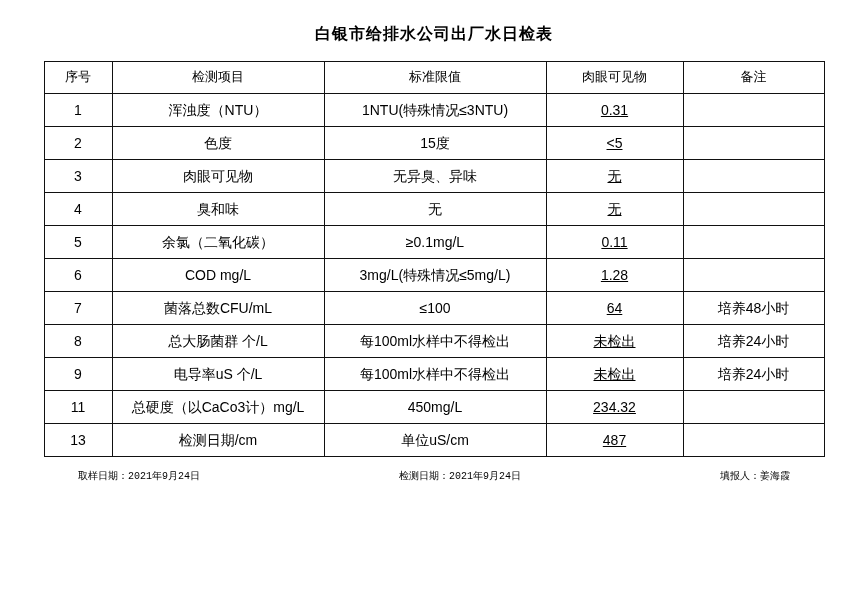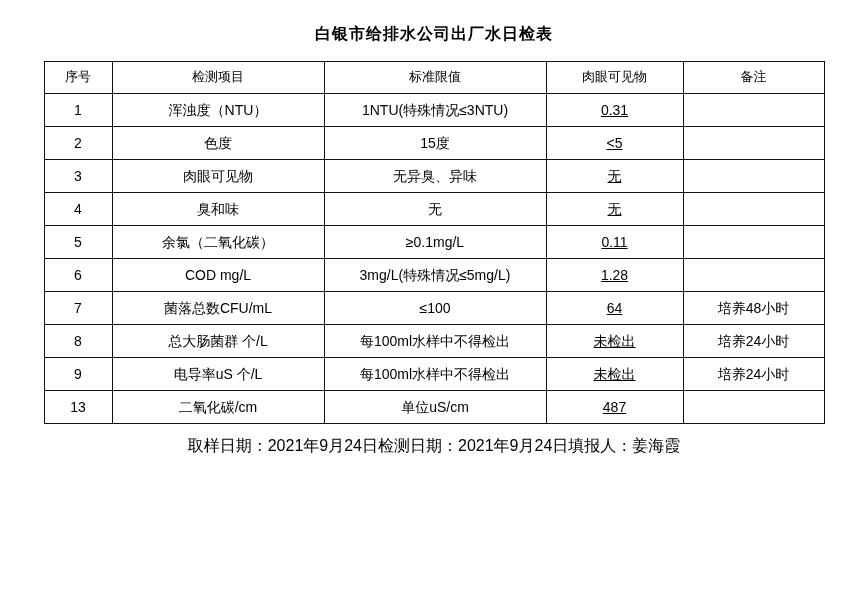--- a/index.html
+++ b/index.html
@@ -60,24 +60,24 @@
   .cell-item { font-size: 14px; }
   .cell-std  { font-size: 13px; }
   .cell-res  { font-size: 13px; text-decoration: underline; }
   .cell-note { font-size: 13px; }
   .cell-no   { font-size: 13px; }
 
   .footer {
     width: 780px;
     margin: 12px auto 0 auto;
     display: flex;
-    justify-content: center;
+    justify-content: space-between;
     align-items: center;
-    font-family: Liberation Sans, sans-serif;
-    font-size: 16px;
+    font-family: Liberation Mono, monospace;
+    font-size: 10px;
     padding: 0 4px;
     box-sizing: border-box;
   }
   .footer > div {
     white-space: nowrap;
   }
   .footer .f-left { margin-left: 30px; }
   .footer .f-mid  { margin-left: 0px; }
   .footer .f-right { margin-right: 30px; }
 </style>
@@ -163,22 +163,29 @@
         <td class="cell-note">培养24小时</td>
       </tr>
       <tr>
         <td class="cell-no">9</td>
         <td class="cell-item">电导率uS 个/L</td>
         <td class="cell-std">每100ml水样中不得检出</td>
         <td class="cell-res">未检出</td>
         <td class="cell-note">培养24小时</td>
       </tr>
       <tr>
+        <td class="cell-no">11</td>
+        <td class="cell-item">总硬度（以CaCo3计）mg/L</td>
+        <td class="cell-std">450mg/L</td>
+        <td class="cell-res">234.32</td>
+        <td class="cell-note"></td>
+      </tr>
+      <tr>
         <td class="cell-no">13</td>
-        <td class="cell-item">二氧化碳/cm</td>
+        <td class="cell-item">检测日期/cm</td>
         <td class="cell-std">单位uS/cm</td>
         <td class="cell-res">487</td>
         <td class="cell-note"></td>
       </tr>
     </tbody>
   </table>
 
   <div class="footer">
     <div class="f-left">取样日期：2021年9月24日</div>
     <div class="f-mid">检测日期：2021年9月24日</div>

